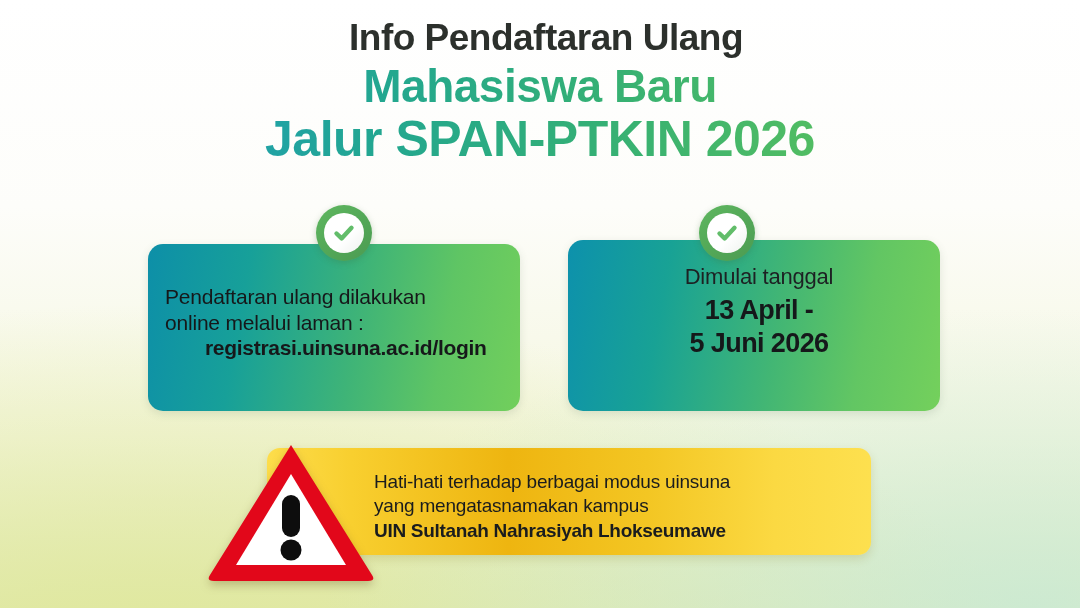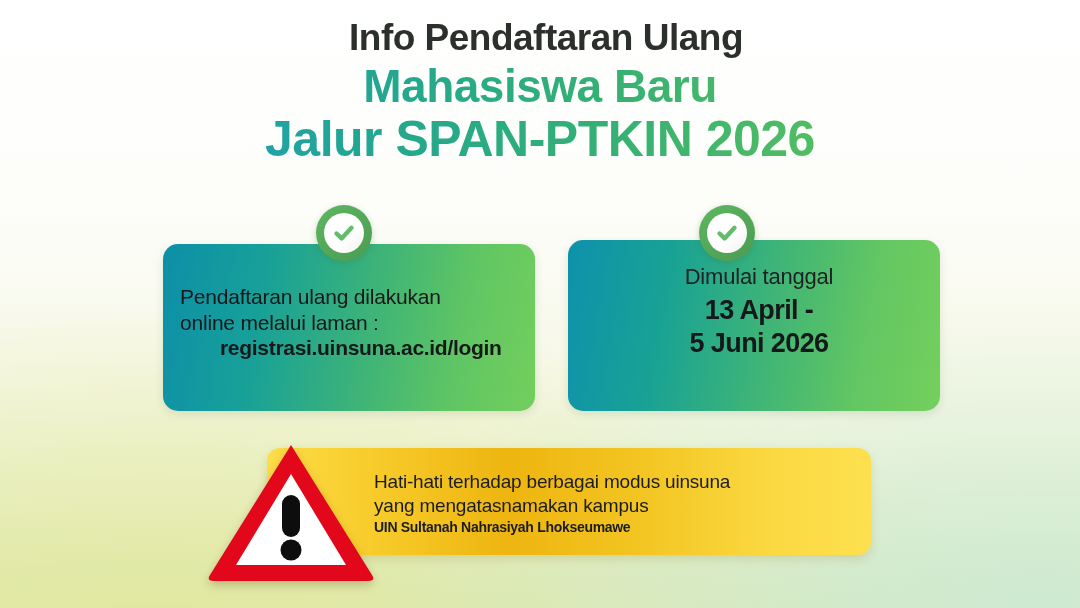--- a/index.html
+++ b/index.html
@@ -71,21 +71,21 @@
   
   .info-card {
     position:absolute;
     border-radius:15px;
     box-shadow:0 3px 9px rgba(90,110,90,0.16);
     z-index:2;
     color:#16181a;
     overflow:hidden;
   }
   #card-registration {
-    left:163px; top:244px; width:372px; height:167px;
+    left:148px; top:244px; width:372px; height:167px;
     background:linear-gradient(100deg,#0d8fa8 0%, #17a099 26%, #3fb477 56%, #5fc564 78%, #72cf5c 100%);
     padding:40px 16px 0 17px;
     text-align:left;
   }
   #card-date {
     left:568px; top:240px; width:372px; height:171px;
     background:linear-gradient(100deg,#0d91ac 0%, #18a295 26%, #42b674 56%, #62c663 78%, #74d05c 100%);
     padding:24px 14px 0 24px;
     text-align:center;
   }
@@ -107,21 +107,21 @@
     position:absolute;
     left:267px; top:448px; width:604px; height:107px;
     border-radius:13px;
     background:linear-gradient(90deg,#fddd4b 0%, #f8cf2f 14%, #eeb510 40%, #f3c623 63%, #fbd942 84%, #fde04f 100%);
     box-shadow:0 4px 10px rgba(140,120,30,0.20);
     z-index:2;
     padding:22px 20px 0 107px;
     color:#1a1c1e;
   }
   .warn-line      { font-size:19px; line-height:1.28; letter-spacing:-0.2px; white-space:nowrap; }
-  .warn-line-bold { font-size:14px; line-height:1.28; font-weight:bold; letter-spacing:-0.3px; white-space:nowrap; }
+  .warn-line-bold { font-size:19px; line-height:1.28; font-weight:bold; letter-spacing:-0.3px; white-space:nowrap; }
 
   
   #warning-triangle {
     position:absolute;
     left:206px; top:441px;
     width:170px; height:140px;
     z-index:5;
     filter:drop-shadow(0 4px 5px rgba(90,70,20,0.30));
   }
   #warning-triangle svg { display:block; width:170px; height:140px; }

